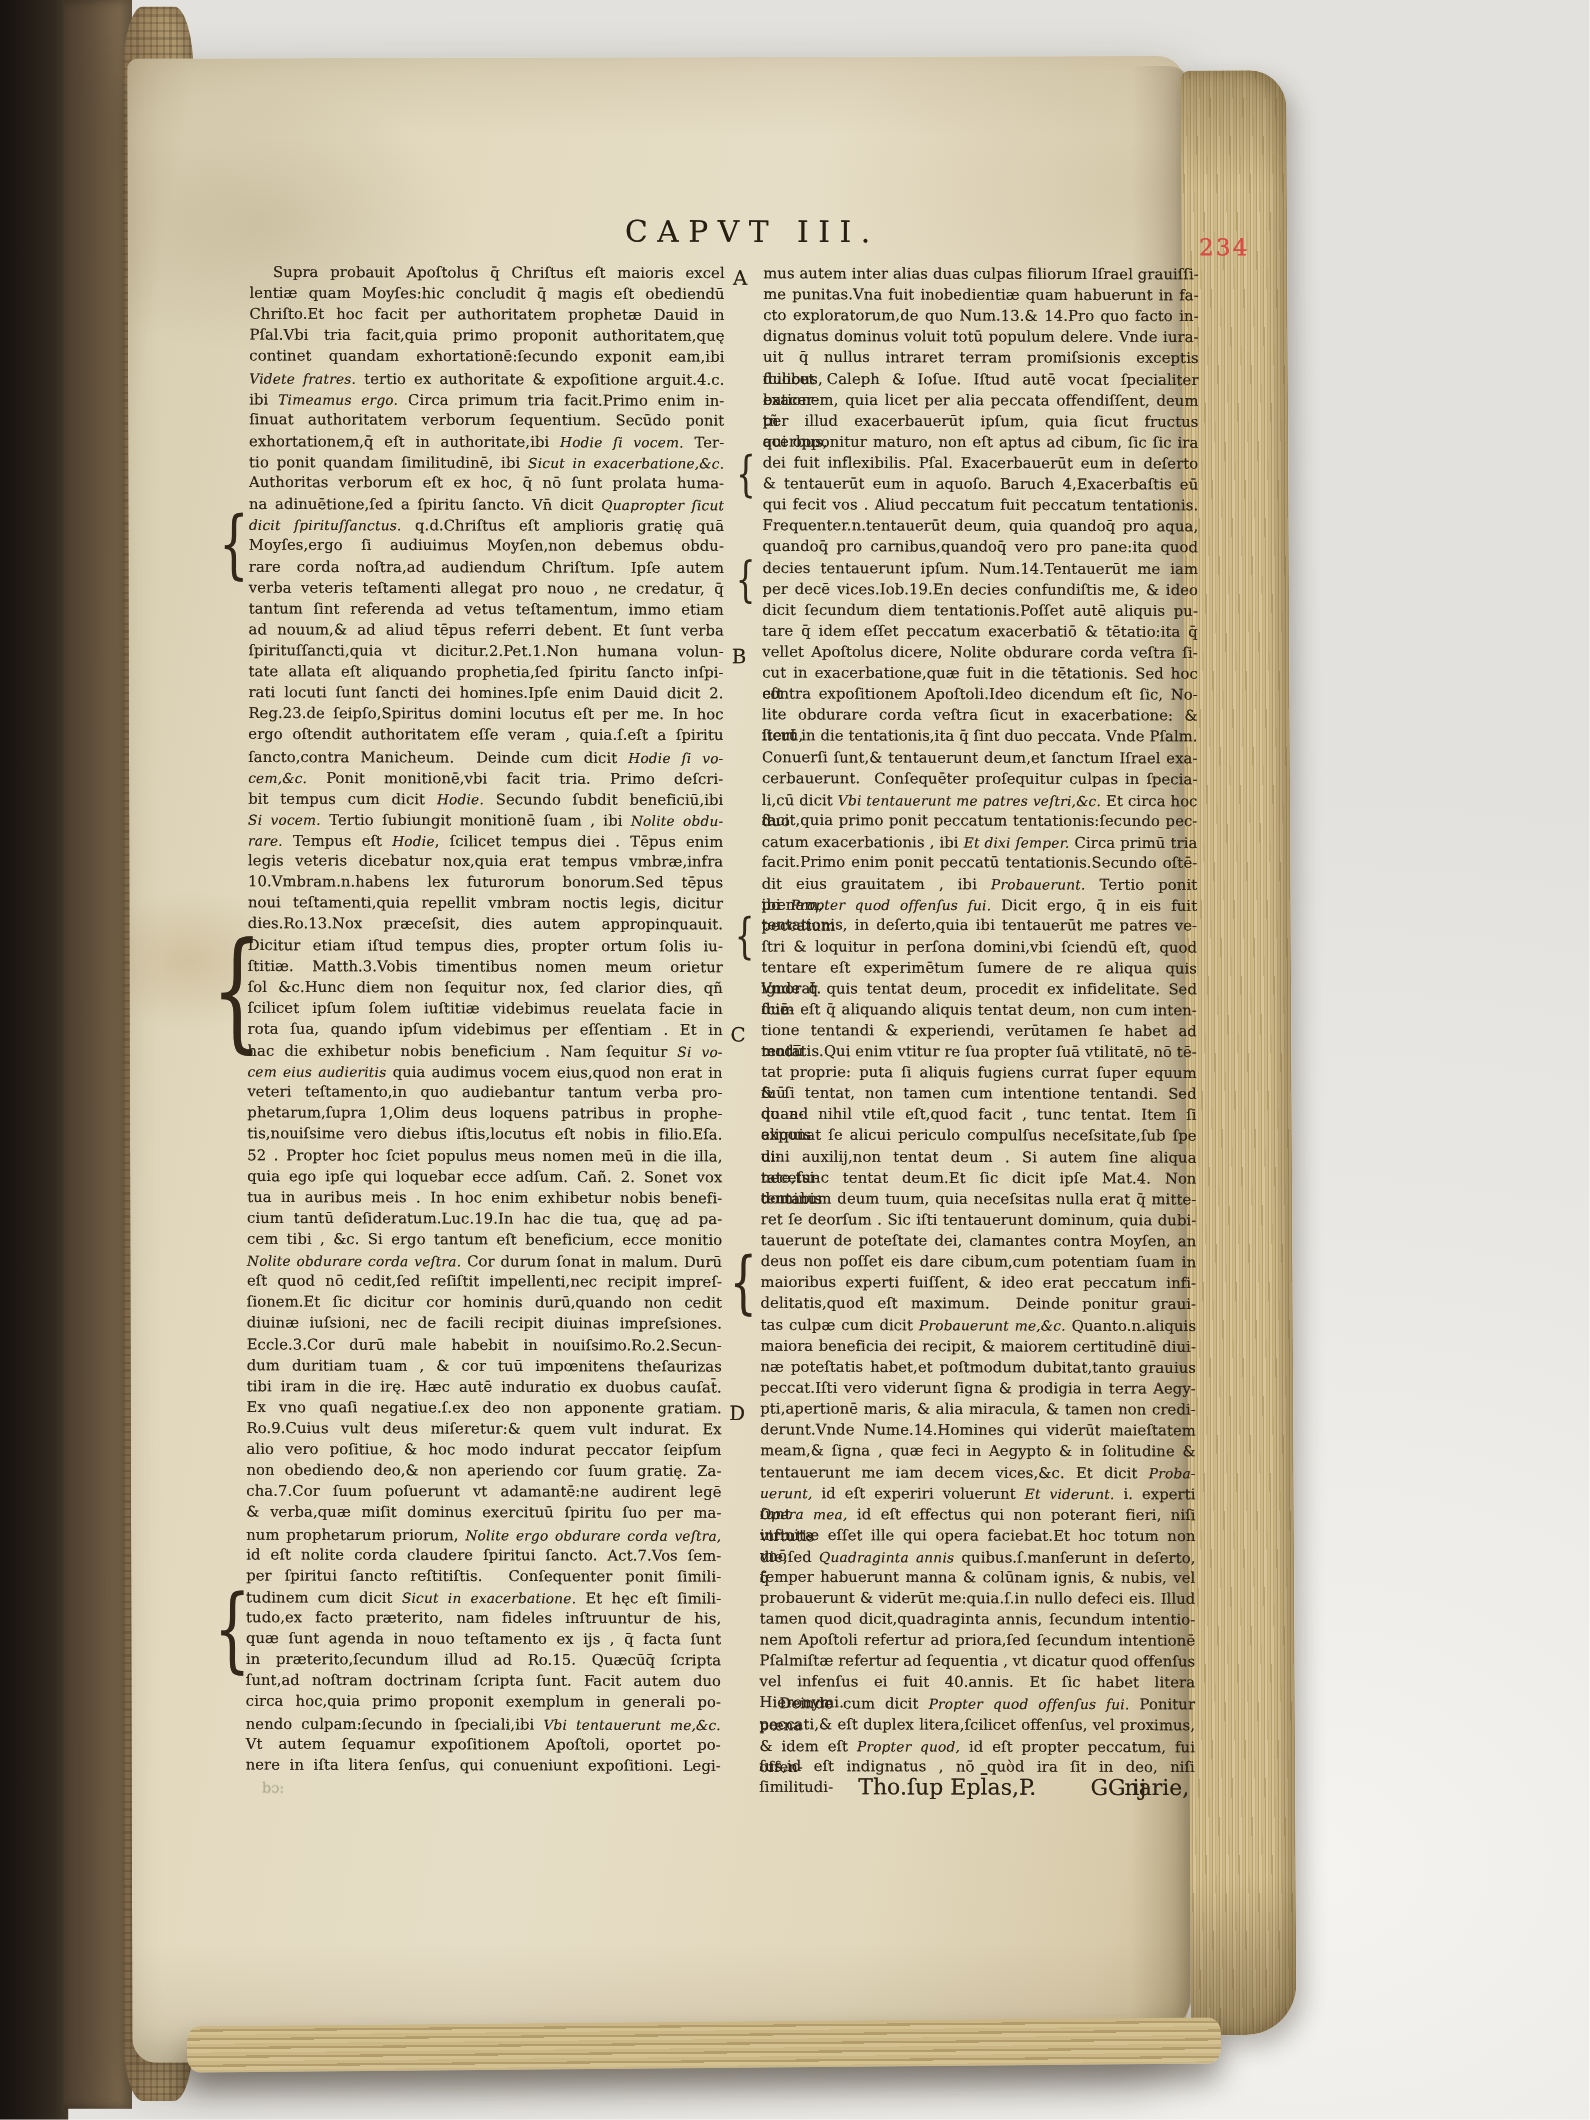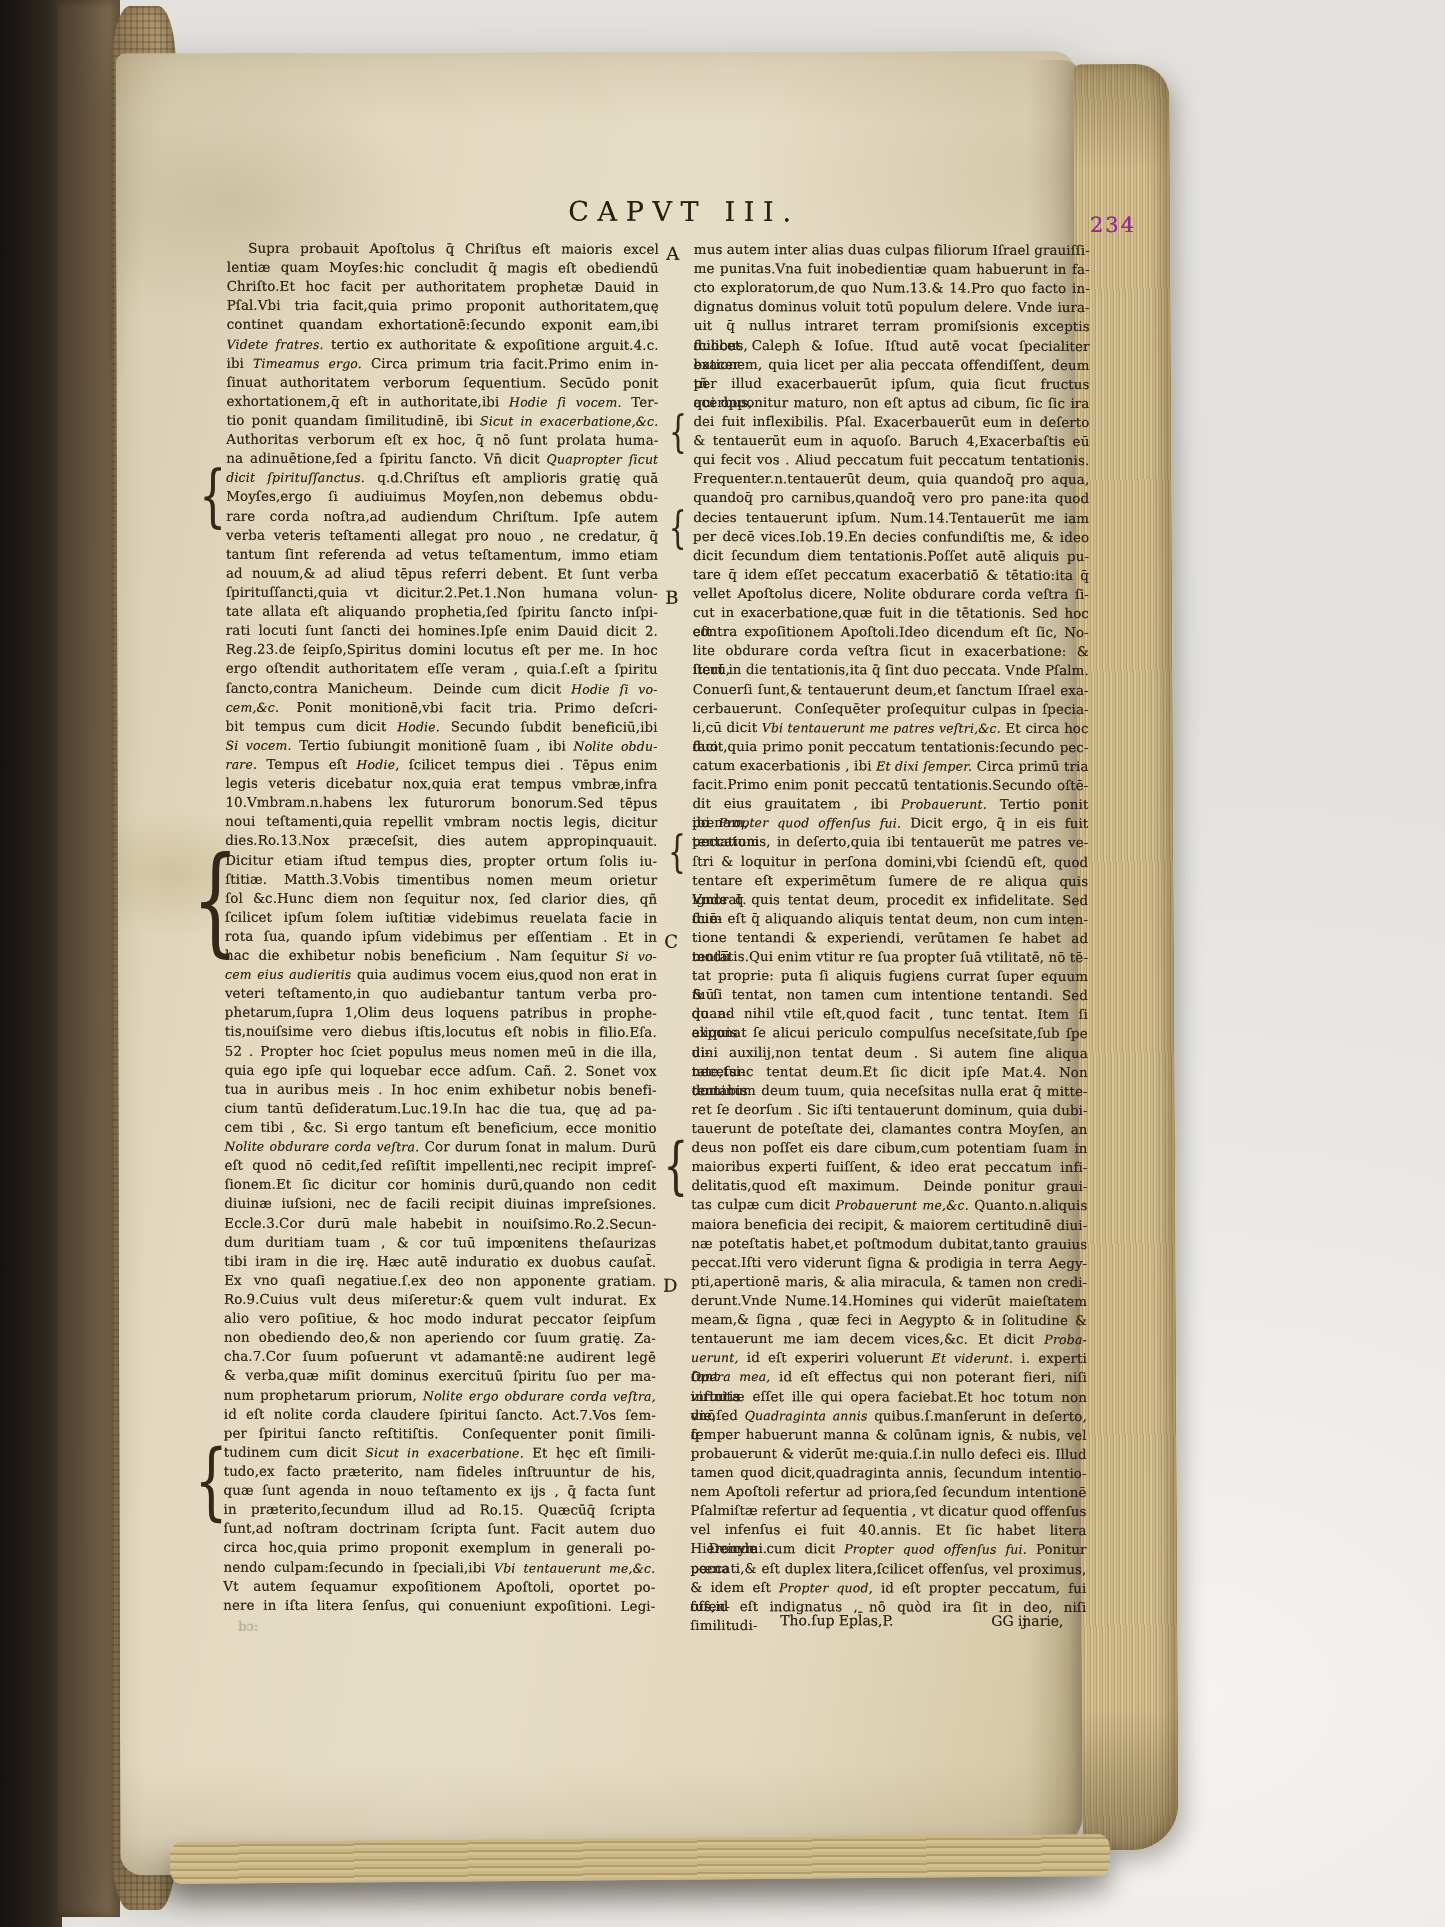--- a/index.html
+++ b/index.html
@@ -52,31 +52,31 @@
       repeating-linear-gradient(180deg,#cbb786 0 3px,#b29c6b 3px 5px,#d4c191 5px 8px),
       linear-gradient(90deg,#b5a071 0%,#cab686 50%,#b09a68 100%);
     box-shadow:0 16px 26px rgba(30,22,10,.4);}
 
   
   .printed{position:absolute;left:0;top:0;width:1445px;height:1927px;transform:rotate(0.15deg);
     color:#2b2114;}
   .printed *{text-shadow:0 0 .6px rgba(43,33,20,.6);}
   .chapter-title{position:absolute;left:552px;top:196px;width:260px;text-align:center;
     font-size:27px;letter-spacing:.32em;color:#271f12;}
-  .folio{position:absolute;left:1088px;top:212px;font-size:21px;letter-spacing:2px;color:#a21caf;}
+  .folio{position:absolute;left:1088px;top:212px;font-size:21px;letter-spacing:2px;color:#ef4444;}
   .col{position:absolute;top:240px;}
   .col-left{left:225px;width:432px;}
   .col-right{left:692px;width:396px;}
   .line{height:19.11px;line-height:19.11px;font-size:13.4px;
     text-align:justify;text-align-last:justify;letter-spacing:.1px;white-space:normal;overflow:visible;}
   .line i{font-size:.93em;letter-spacing:.2px;}
   .sec-letter{position:absolute;width:22px;text-align:center;font-size:18px;color:#2b2114;}
   .brace{position:absolute;color:#33281a;overflow:visible;}
   .brace::before{content:"{";display:block;transform:scaleX(.62);transform-origin:left center;}
-  .footer-sig{position:absolute;top:1612px;font-size:14px;color:#2b2114;text-align:right;}
+  .footer-sig{position:absolute;top:1612px;font-size:20px;color:#2b2114;text-align:right;}
   .smudge{position:absolute;left:240px;top:1620px;font-size:13px;color:#6f7258;
     opacity:.45;filter:blur(.6px);}
 </style>
 </head>
 <body>
 
 <div class="scene">
 
   <div class="spine"></div>
   <div class="left-cover-edge"></div>

